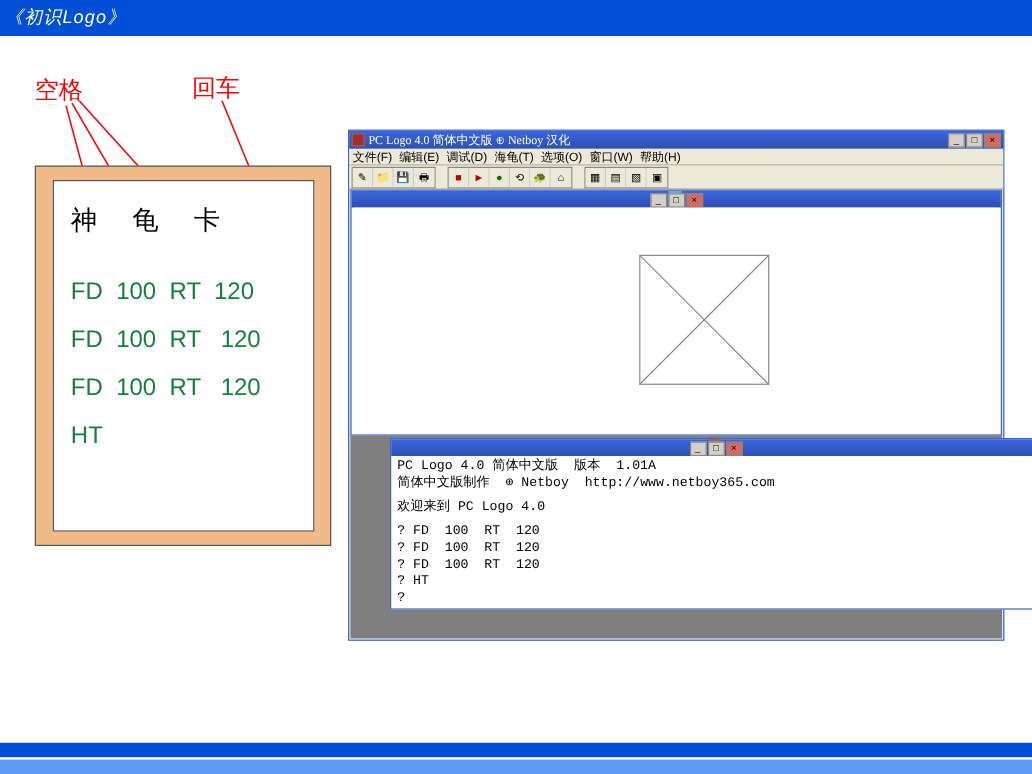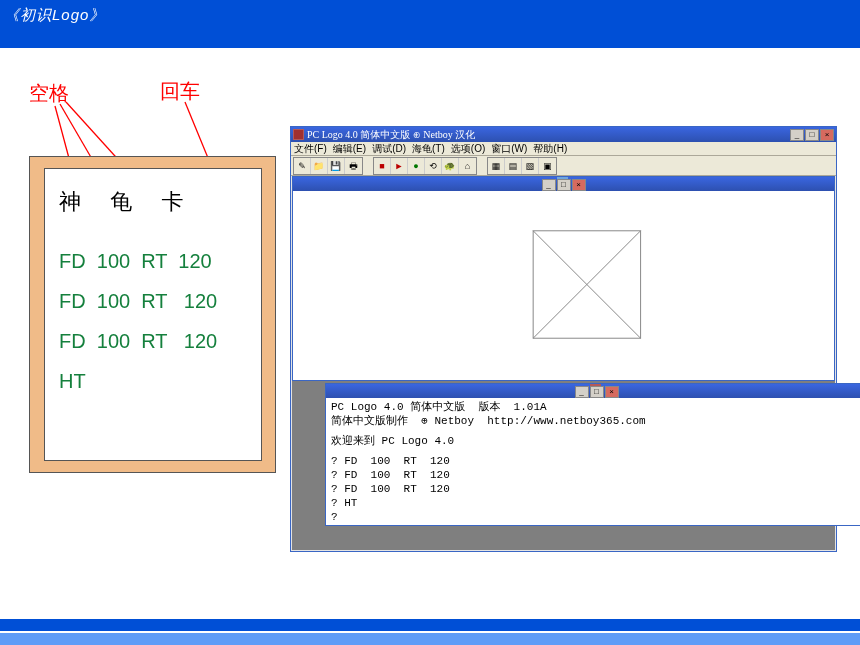--- a/index.html
+++ b/index.html
@@ -5,21 +5,21 @@
   * { box-sizing: border-box; margin: 0; padding: 0; }
   body {
     width: 860px;
     height: 645px;
     font-family: "SimSun", "Microsoft YaHei", sans-serif;
     background: #fff;
     overflow: hidden;
     position: relative;
   }
   .header-band {
-    height: 48px;
+    height: 30px;
     background: #004fd6;
     color: #fff;
     font-style: italic;
     padding-left: 4px;
     font-size: 15px;
     line-height: 30px;
     font-weight: 500;
     letter-spacing: 1px;
   }
   .slide-body {

